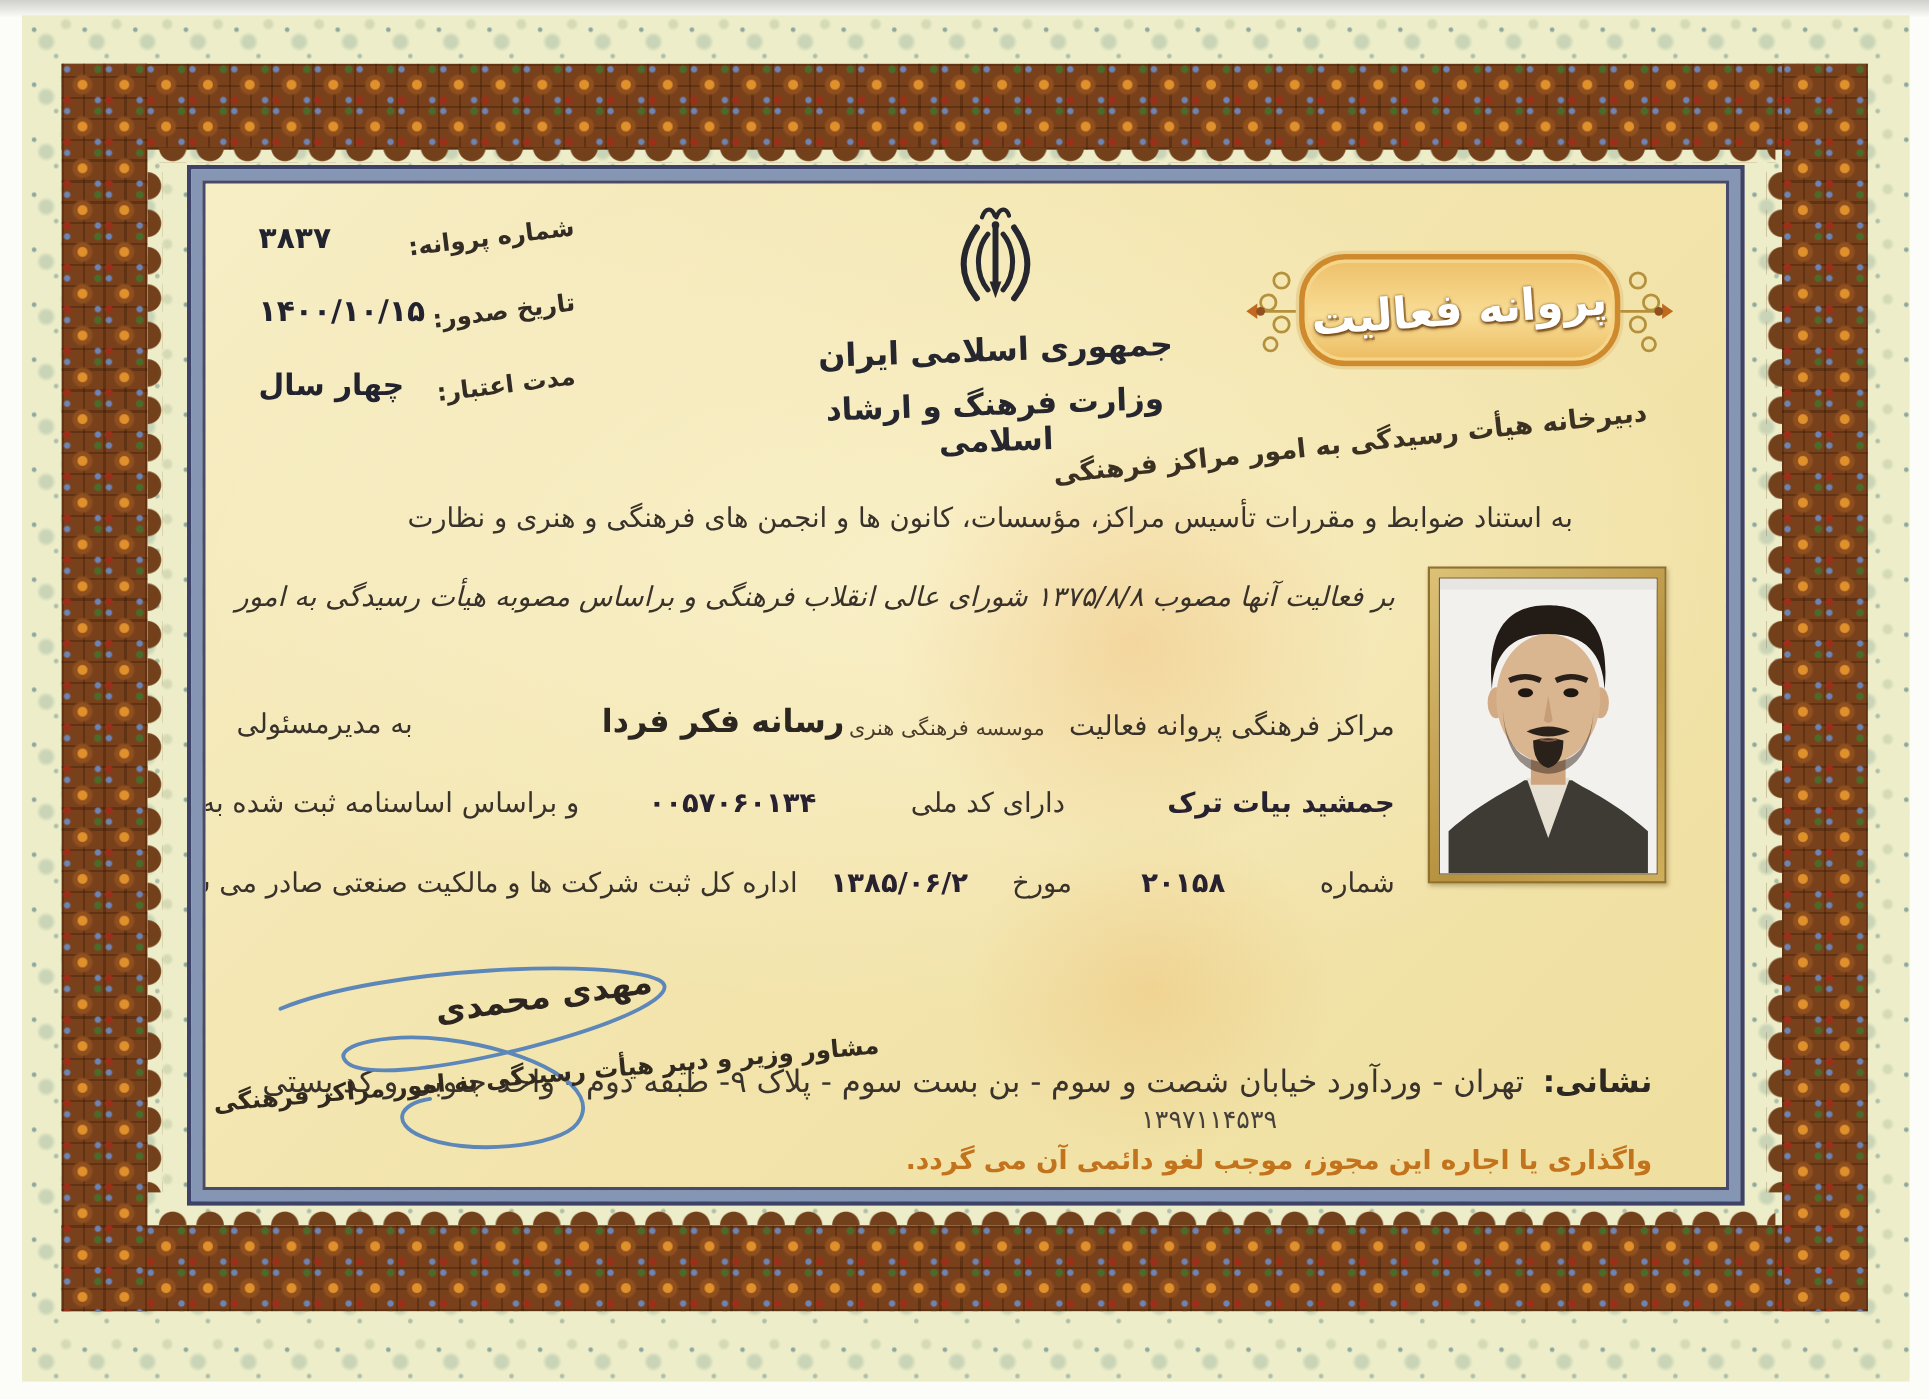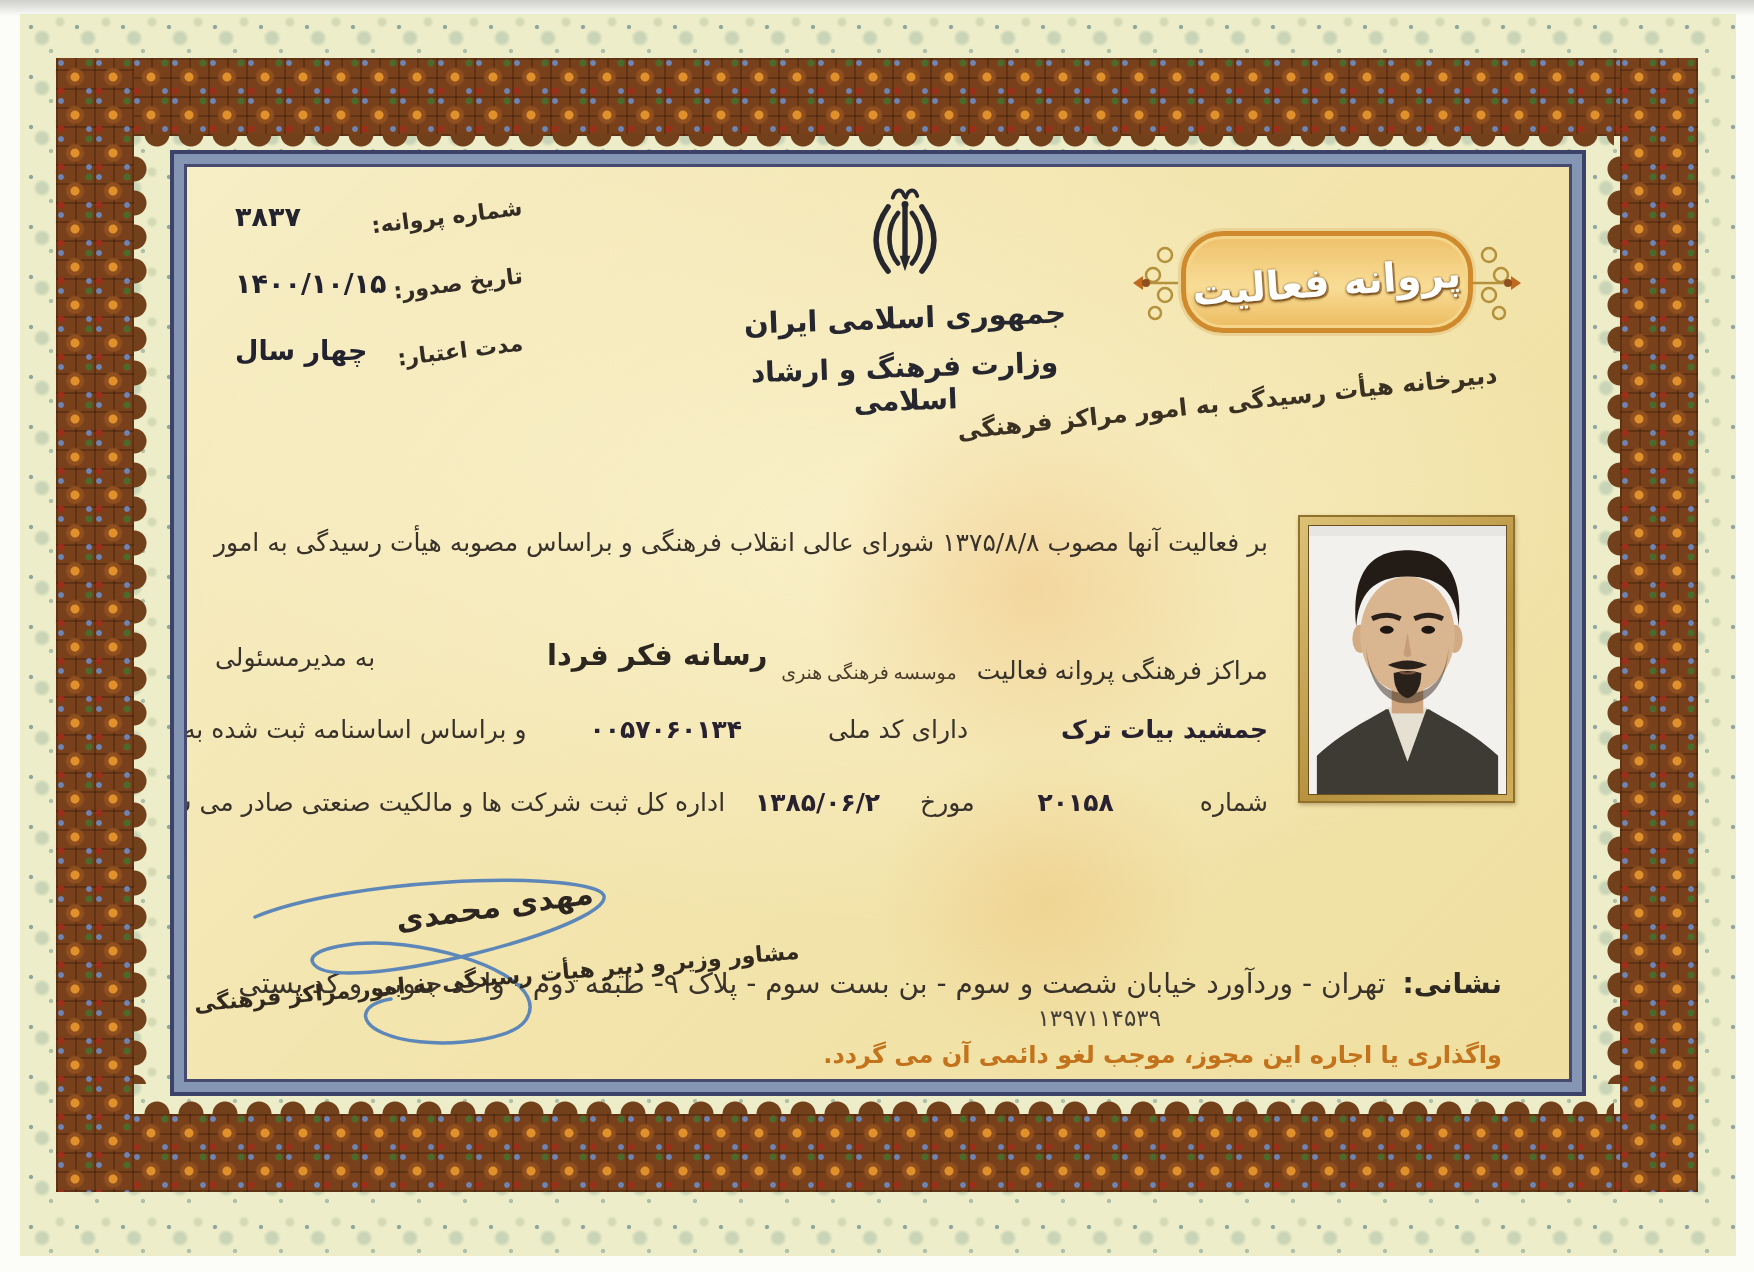--- a/index.html
+++ b/index.html
@@ -88,23 +88,23 @@
   .fl-left{left:-50px;}
   .fl-right{right:-50px;transform:scaleX(-1);}
 
   
   .dept{position:absolute;right:70px;top:222px;font-size:24px;font-weight:bold;color:#3a3122;
     transform:rotate(-6deg);direction:rtl;white-space:nowrap;}
 
   
   .bline{position:absolute;direction:rtl;white-space:nowrap;font-size:25px;color:#39322a;}
   .b1{right:139px;top:289px;}
-  .b2{right:301px;top:361px;}
+  .b2{right:301px;top:361px;font-style:italic;}
   .b3{right:301px;left:28px;top:476px;height:44px;}
-  .b3-rgroup{position:absolute;right:0;top:13px;font-family:Liberation Serif, serif;}
+  .b3-rgroup{position:absolute;right:0;top:2px;}
   .b3-small{font-size:19px;margin-right:14px;color:#4a3c2a;}
   .b3-name{position:absolute;left:332px;top:-5px;font-weight:bold;font-size:29px;color:#2c2620;}
   .b3-suffix{position:absolute;left:0;top:0;}
   .b4{right:301px;top:548px;}
   .b5{right:301px;top:621px;}
   .gap-xl{margin-left:85px;text-align:center;} .gap-lg{margin-left:78px;} .gap-md{margin-left:55px;}
   .gap-sm{margin-left:32px;} .gap-xs{margin-left:22px;}
   .emph{font-weight:bold;color:#272130;}
 
   
@@ -207,20 +207,21 @@
                   <circle cx="24" cy="76" r="6"></circle>
             <path d="M8,46 L50,46"></path>
           </g>
           <path d="M2,46 L12,39 L12,53 Z" fill="#c06a20"></path>
           <circle cx="15" cy="46" r="4" fill="#8f4f1e"></circle>
         </svg>
       </div>
 
       <div class="dept">دبیرخانه هیأت رسیدگی به امور مراکز فرهنگی</div>
 
+      <div class="bline b1">به استناد ضوابط و مقررات تأسیس مراکز، مؤسسات، کانون ها و انجمن های فرهنگی و هنری و نظارت</div>
       <div class="bline b2">بر فعالیت آنها مصوب ۱۳۷۵/۸/۸ شورای عالی انقلاب فرهنگی و براساس مصوبه هیأت رسیدگی به امور</div>
 
       <div class="bline b3">
         <span class="b3-rgroup">
           <span>مراکز فرهنگی پروانه فعالیت</span>
           <span class="b3-small">موسسه فرهنگی هنری</span>
         </span>
         <span class="b3-name">رسانه فکر فردا</span>
         <span class="b3-suffix">به مدیرمسئولی</span>
       </div>

